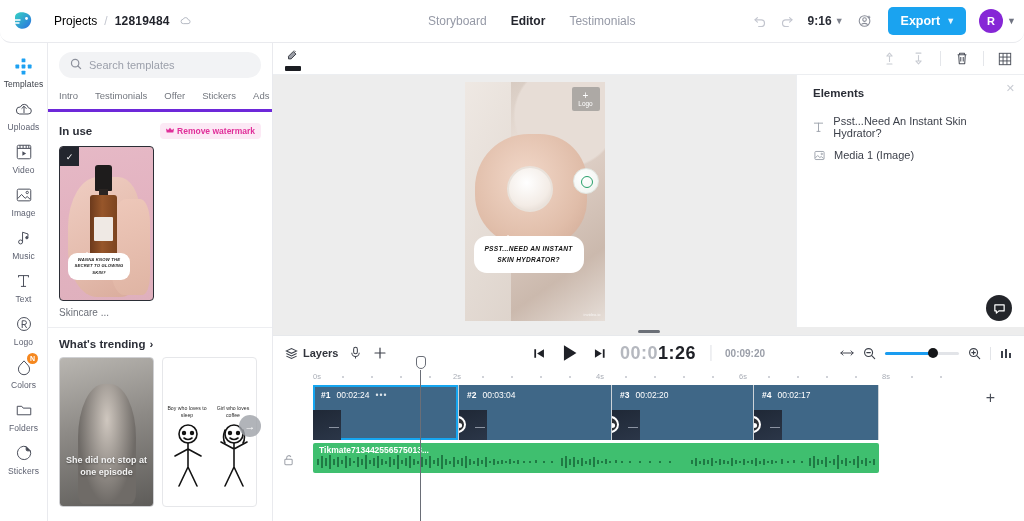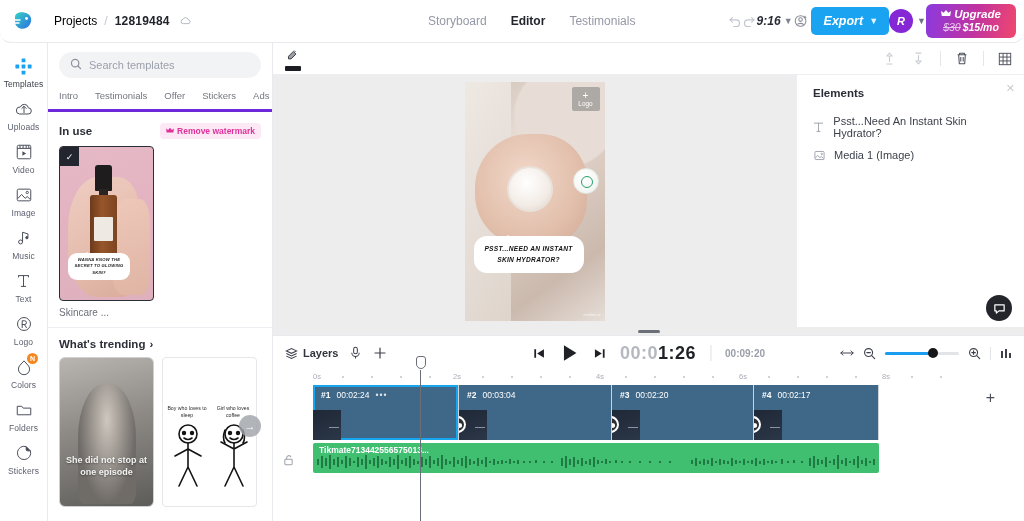--- a/index.html
+++ b/index.html
@@ -20,21 +20,21 @@
   .brand-logo svg { display: block; }
   .crumbs { display: flex; align-items: center; margin-left: 18px; gap: 7px; font-size: 12px; }
   .crumb-sep { color: #c4c7d0; }
   .crumb-id { color: #22242c; font-weight: bold; letter-spacing: .2px; }
   .cloud-ic { margin-left: 3px; color: #aeb2bd; display: flex; }
 
   .navcenter { position: absolute; left: 428px; display: flex; align-items: center; gap: 24px; font-size: 12px; }
   .navcenter span { color: #9599a6; cursor: pointer; }
   .navcenter span.active { color: #23252d; font-weight: bold; }
 
-  .topright { margin-left: auto; display: flex; align-items: center; padding-right: 8px; font-style: italic; }
+  .topright { margin-left: auto; display: flex; align-items: center; gap: 13px; padding-right: 8px; }
   .icn-btn { color: #c3c6cf; display: flex; align-items: center; cursor: pointer; }
   .ratio { font-size: 12px; color: #2a2d36; font-weight: bold; display: flex; align-items: center; gap: 3px; cursor: pointer; }
   .ratio .car { color: #80848f; font-weight: normal; font-size: 9px; }
   .acc-ic { color: #8a8e99; display: flex; }
 
   .export-btn {
     background: #1aa3f0; color: #fff; font-size: 12.5px; font-weight: bold;
     border-radius: 5px; padding: 7px 11px 7px 13px; display: flex; align-items: center;
     gap: 6px; cursor: pointer; margin-left: 2px;
   }
@@ -129,21 +129,21 @@
     font-size: 4.2px; font-weight: bold; font-style: italic; color: #1c1c1c; line-height: 1.55;
     letter-spacing: .2px;
   }
   .bubble-sm:after { content: ""; position: absolute; left: 14px; top: -6px; border: 5px solid transparent; border-bottom-color: #fff; }
   .tpl-name { font-size: 10px; color: #6c7079; margin-top: 6px; }
 
   .divider-h { height: 1px; background: #edeef1; margin: 9px 0 0; }
   .trend-head { font-size: 11.5px; color: #2c2f38; font-weight: bold; padding: 10px 11px 7px; display: flex; align-items: center; gap: 4px; cursor: pointer; }
   .trend-row { display: flex; gap: 8px; padding: 0 11px; position: relative; }
   .trend-card { width: 95px; height: 150px; border-radius: 4px; overflow: hidden; position: relative; cursor: pointer; border: 1px solid #e6e7ea; }
-  .tc1 { background: linear-gradient(165deg,#b9b6b1 0%,#8d8a86 45%,#5e5c59 100%); border-color: #cfd0d3; border-radius: 6px; }
+  .tc1 { background: linear-gradient(165deg,#b9b6b1 0%,#8d8a86 45%,#5e5c59 100%); border-color: #cfd0d3; }
   .tc1 .woman { position: absolute; left: 18px; top: 26px; width: 58px; height: 120px; background: radial-gradient(ellipse at 50% 30%,#cfc7bf,#6f6b67 70%); border-radius: 45% 45% 10% 10%; }
   .tc1 .cap1 { position: absolute; left: 0; right: 0; bottom: 28px; text-align: center; color: #f2f2f2; font-size: 9px; line-height: 1.35; font-weight: bold; text-shadow: 0 1px 2px rgba(0,0,0,.4); }
   .tc2 { background: #fff; }
   .tc2 .stick-lbl { position: absolute; top: 47px; font-size: 5.2px; color: #2a2a2a; text-align: center; width: 42px; line-height: 1.4; }
   .tc2 .l1 { left: 3px; } .tc2 .l2 { left: 49px; }
   .tc2 svg { position: absolute; top: 64px; }
   .trend-next {
     position: absolute; right: 11px; top: 58px; width: 22px; height: 22px; border-radius: 50%;
     background: rgba(160,163,170,.82); color: #fff; display: flex; align-items: center; justify-content: center;
     font-size: 11px; cursor: pointer;
@@ -319,33 +319,20 @@
             <path d="M13.5 3.2v3M12 4.7h3"></path>
         </svg>
       </span>
       <div class="export-btn">
         <span>Export</span>
         <span class="car">▼</span>
       </div>
       <div class="avatar-wrap">
         <div class="avatar">R</div>
         <span class="avatar-car">▼</span>
-      </div>
-      <div class="upgrade">
-        <div class="u-top">
-          <span>
-            <svg width="10" height="9" viewBox="0 0 12 10" fill="currentColor">
-                <path d="M1 8h10l1-6-3.2 2.2L6 .8 3.2 4.2 0 2z"></path>
-              </svg>
-          </span>
-          <span>Upgrade</span>
-        </div>
-        <div class="u-bot">
-          <span class="u-old">$30</span><span class="u-new">$15/mo</span>
-        </div>
       </div>
     </div>
   </div>
 
   <div class="body">
 
     <div class="rail">
       <div class="rail-item active">
         <span class="rail-ic">
           <svg width="19" height="19" viewBox="0 0 20 20" fill="currentColor">

